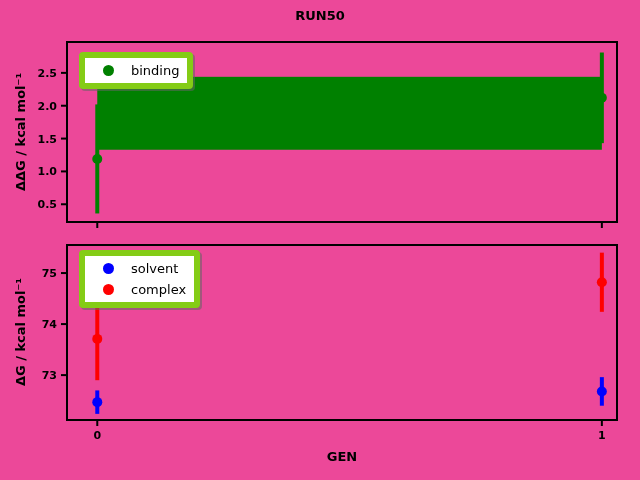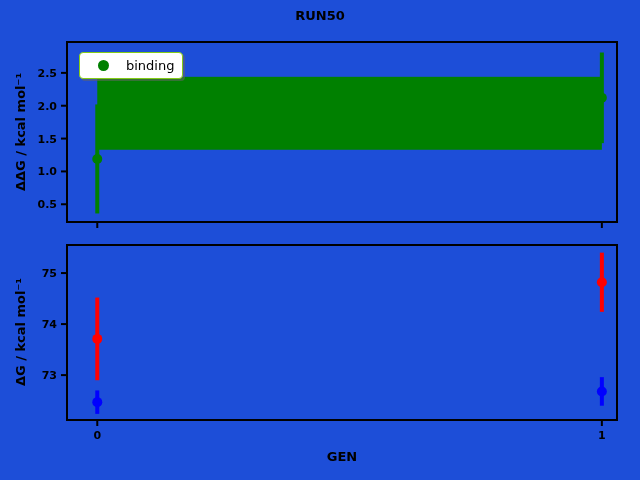--- a/index.html
+++ b/index.html
@@ -1,19 +1,19 @@
 <!DOCTYPE html>
 <html><head>
 <meta charset="utf-8">
 <style>
   html,body{margin:0;padding:0;background:#fff;}
   .figure{
     position:relative;
     width:640px;height:480px;
-    background:#1d4ed8;
+    background:#ec4899;
     font-family:"DejaVu Sans","Liberation Sans",sans-serif;
     overflow:hidden;
     text-decoration:underline;
   }
   .fig-title{
     position:absolute;left:0;top:8px;width:640px;
     text-align:center;font-size:13px;font-weight:bold;color:#000;
   }
   #chart-svg{position:absolute;left:0;top:0;}
   .tick{
@@ -30,21 +30,21 @@
   }
   .ylabel.top{left:21px;top:132px;}
   .ylabel.bottom{left:21px;top:332px;}
   .xlabel{
     position:absolute;left:242px;top:449px;width:200px;
     text-align:center;font-size:13px;font-weight:bold;color:#000;
   }
   .legend{
     position:absolute;
     background:#ffffff;
-    border:1px solid #84cc16;
+    border:6px solid #84cc16;
     border-radius:4px;
     box-shadow:2px 2px 0 rgba(100,100,100,0.55);
     padding:2px 8px 2px 0;
     display:inline-block;
     white-space:nowrap;
   }
   .legend-top{left:79px;top:52px;}
   .legend-bottom{left:79px;top:250px;}
   .legend-row{display:flex;align-items:center;height:21px;}
   .glyph{width:46px;display:flex;justify-content:center;align-items:center;flex:0 0 46px;}
@@ -106,14 +106,28 @@
 
   <div class="legend legend-top">
     <div class="legend-row">
       <span class="glyph">
           <span class="dot" style="color: rgb(0, 128, 0);"></span>
         </span>
       <span class="legend-label">binding</span>
     </div>
   </div>
 
+  <div class="legend legend-bottom">
+    <div class="legend-row">
+      <span class="glyph">
+          <span class="dot" style="color: rgb(0, 0, 255);"></span>
+        </span>
+      <span class="legend-label">solvent</span>
+    </div>
+    <div class="legend-row">
+      <span class="glyph">
+          <span class="dot" style="color: rgb(255, 0, 0);"></span>
+        </span>
+      <span class="legend-label">complex</span>
+    </div>
+  </div>
 
 </div>
 
 </body></html>

